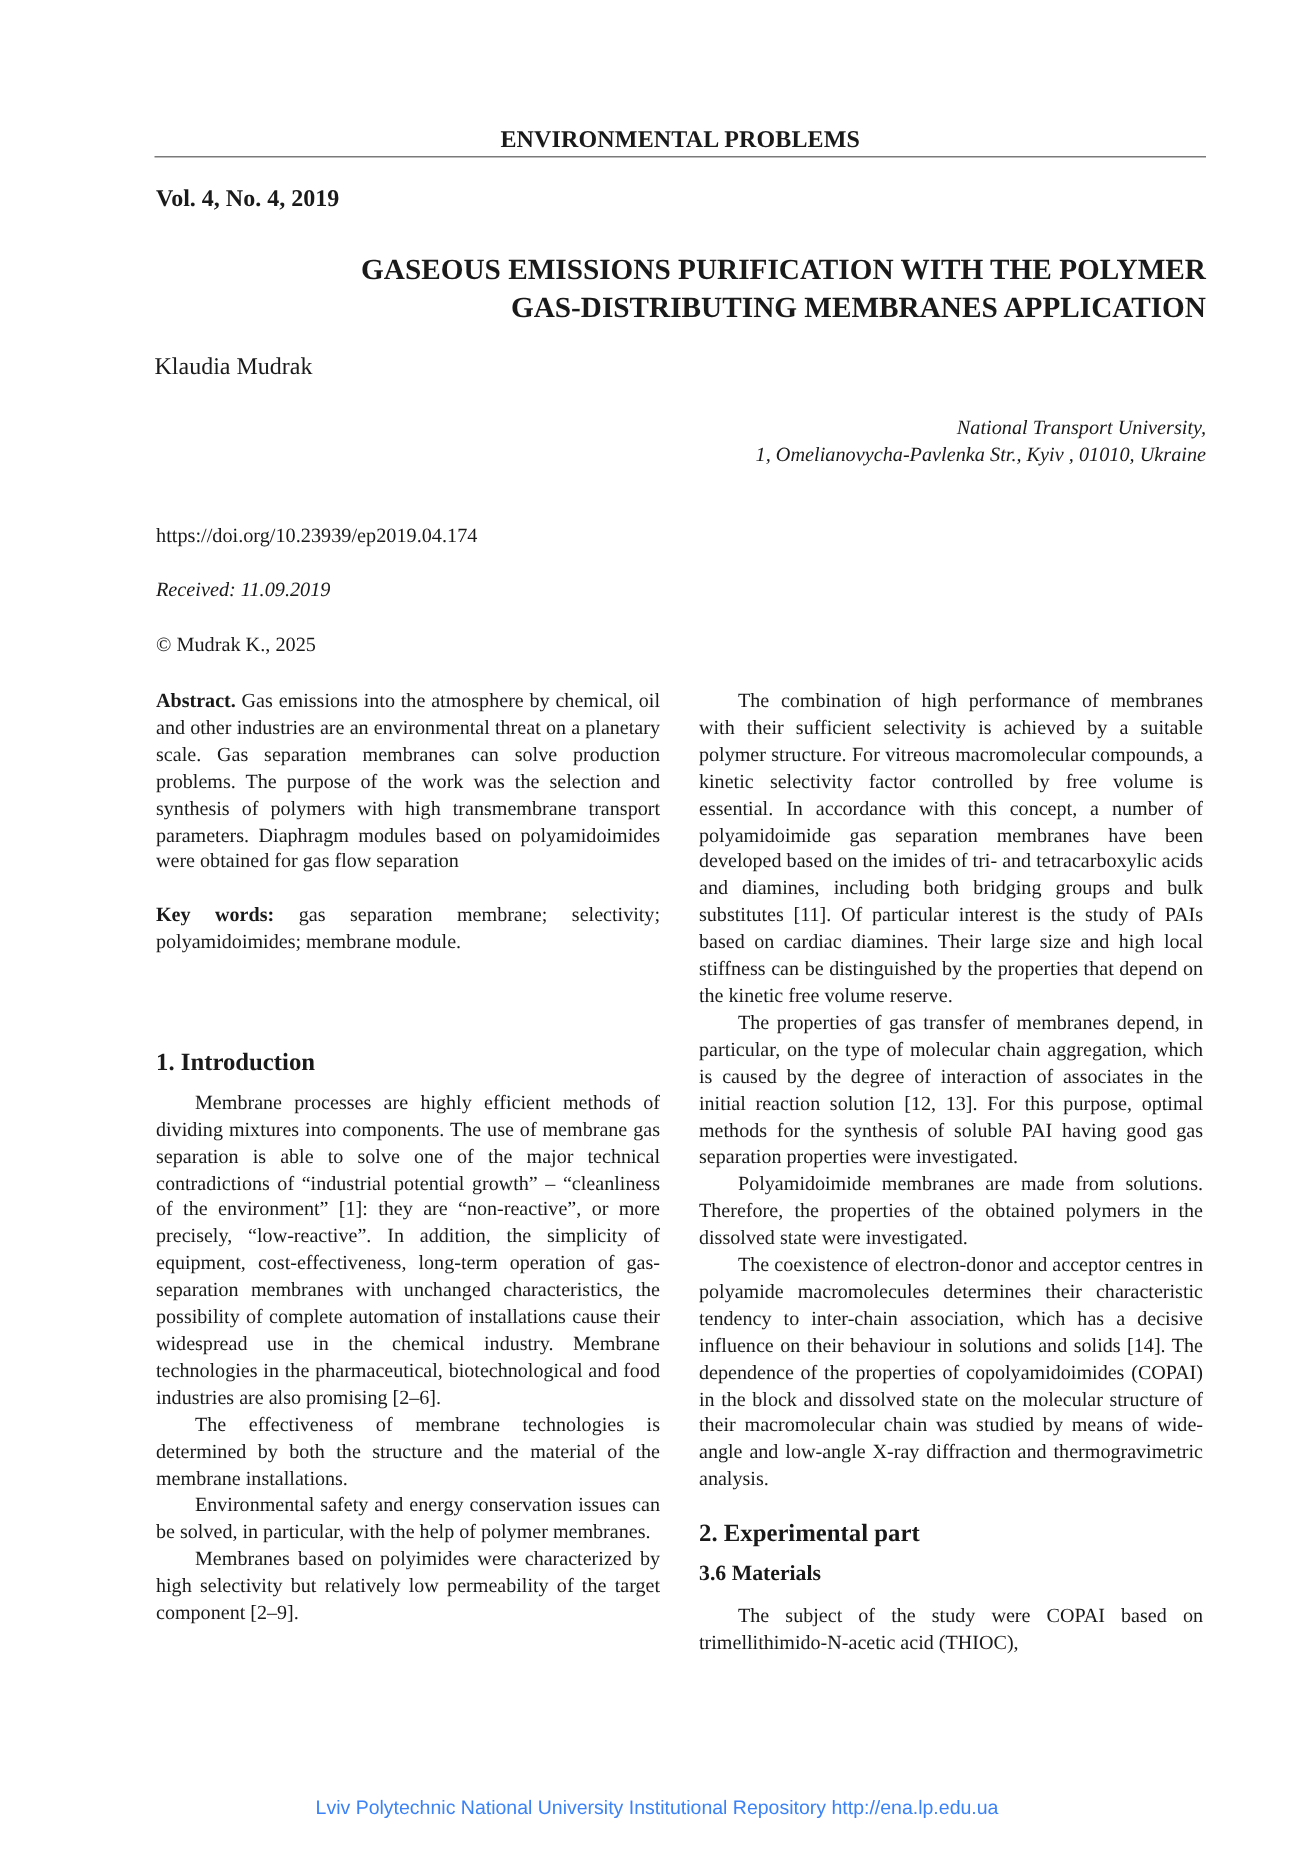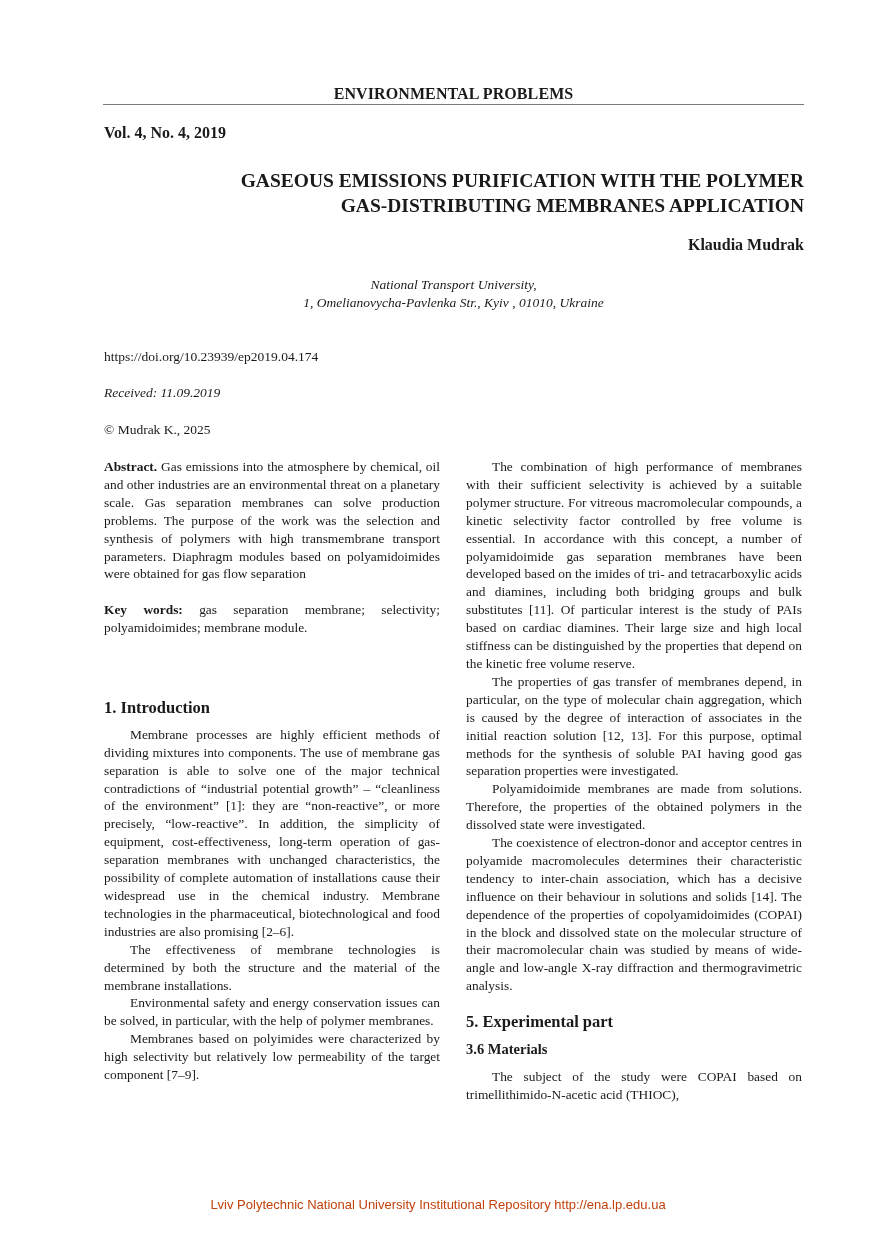--- a/index.html
+++ b/index.html
@@ -4,39 +4,39 @@
 <style>
   html, body { margin: 0; padding: 0; background: #ffffff; }
   body { width: 876px; height: 1240px; position: relative; overflow: hidden;
          font-family: "Liberation Serif", "DejaVu Serif", serif; color: #1a1a1a; }
   .journal-header { position: absolute; left: 103px; top: 85px; width: 701px; text-align: center;
          font-weight: bold; font-size: 16px; letter-spacing: 0.1px; }
   .rule { position: absolute; left: 103px; top: 104px; width: 701px; height: 1px; background: #7a7a7a; }
   .vol { position: absolute; left: 104px; top: 124px; font-weight: bold; font-size: 16px; }
   .title { position: absolute; left: 103px; top: 168px; width: 701px; text-align: right;
          font-weight: bold; font-size: 19.5px; line-height: 25px; }
-  .author { position: absolute; left: 103px; top: 236px; width: 701px; text-align: right;
-         font-weight: bold; font-size: 16px; }
-  .affil { position: absolute; left: 103px; top: 276px; width: 701px; text-align: center;
+  .author { position: absolute; left: 103px; top: 236px; width: 701px; text-align: left;
+         font-weight: normal; font-size: 16px; }
+  .affil { position: absolute; left: 103px; top: 276px; width: 701px; text-align: right;
          font-style: italic; font-size: 13.5px; line-height: 18px; }
   .meta { position: absolute; left: 104px; font-size: 13.5px; }
   .doi { top: 349px; }
   .received { top: 385px; font-style: italic; }
   .copyright { top: 422px; }
   .col { position: absolute; width: 336px; font-size: 13.4px; line-height: 17.9px; text-align: justify; }
   .col-left { left: 104px; top: 458px; }
   .col-right { left: 466px; top: 458px; }
   .col p { margin: 0; }
   .indent { text-indent: 26px; }
   .bold { font-weight: bold; }
   .gap { height: 17.9px; }
   .section-h { font-weight: bold; font-size: 16.5px; margin: 0; }
   .subsection-h { font-weight: bold; font-size: 14.5px; margin: 0; }
   .footer { position: absolute; left: 0; top: 1197px; width: 876px; text-align: center;
-         font-family: "Liberation Sans", "DejaVu Sans", sans-serif; font-size: 13px; color: #c2410c; }
+         font-family: "Liberation Sans", "DejaVu Sans", sans-serif; font-size: 13px; color: #3b82f6; }
 </style>
 </head>
 <body>
 
 <div class="journal-header">ENVIRONMENTAL PROBLEMS</div>
 <div class="rule"></div>
 <div class="vol">Vol. 4, No. 4, 2019</div>
 
 <div class="title">
   <div>GASEOUS EMISSIONS PURIFICATION WITH THE POLYMER</div>
@@ -56,27 +56,27 @@
 
 <div class="col col-left">
   <p><span class="bold">Abstract.</span><span> Gas emissions into the atmosphere by chemical, oil and other industries are an environmental threat on a planetary scale. Gas separation membranes can solve production problems. The purpose of the work was the selection and synthesis of polymers with high transmembrane transport parameters. Diaphragm modules based on polyamidoimides were obtained for gas flow separation</span></p>
   <div class="gap"></div>
   <p><span class="bold">Key words:</span><span> gas separation membrane; selectivity; polyamidoimides; membrane module.</span></p>
   <div class="gap"></div>
   <h2 class="section-h" style="margin-bottom:9px;margin-top:44px;">1. Introduction</h2>
   <p class="indent">Membrane processes are highly efficient methods of dividing mixtures into components. The use of membrane gas separation is able to solve one of the major technical contradictions of “industrial potential growth” – “cleanliness of the environment” [1]: they are “non-reactive”, or more precisely, “low-reactive”. In addition, the simplicity of equipment, cost-effectiveness, long-term operation of gas-separation membranes with unchanged characteristics, the possibility of complete automation of installations cause their widespread use in the chemical industry. Membrane technologies in the pharmaceutical, biotechnological and food industries are also promising [2–6].</p>
   <p class="indent">The effectiveness of membrane technologies is determined by both the structure and the material of the membrane installations.</p>
   <p class="indent">Environmental safety and energy conservation issues can be solved, in particular, with the help of polymer membranes.</p>
-  <p class="indent">Membranes based on polyimides were characterized by high selectivity but relatively low permeability of the target component [7–9].</p>
+  <p class="indent">Membranes based on polyimides were characterized by high selectivity but relatively low permeability of the target component [2–9].</p>
 </div>
 
 <div class="col col-right">
   <p class="indent">The combination of high performance of membranes with their sufficient selectivity is achieved by a suitable polymer structure. For vitreous macromolecular compounds, a kinetic selectivity factor controlled by free volume is essential. In accordance with this concept, a number of polyamidoimide gas separation membranes have been developed based on the imides of tri- and tetracarboxylic acids and diamines, including both bridging groups and bulk substitutes [11]. Of particular interest is the study of PAIs based on cardiac diamines. Their large size and high local stiffness can be distinguished by the properties that depend on the kinetic free volume reserve.</p>
   <p class="indent">The properties of gas transfer of membranes depend, in particular, on the type of molecular chain aggregation, which is caused by the degree of interaction of associates in the initial reaction solution [12, 13]. For this purpose, optimal methods for the synthesis of soluble PAI having good gas separation properties were investigated.</p>
   <p class="indent">Polyamidoimide membranes are made from solutions. Therefore, the properties of the obtained polymers in the dissolved state were investigated.</p>
   <p class="indent">The coexistence of electron-donor and acceptor centres in polyamide macromolecules determines their characteristic tendency to inter-chain association, which has a decisive influence on their behaviour in solutions and solids [14]. The dependence of the properties of copolyamidoimides (COPAI) in the block and dissolved state on the molecular structure of their macromolecular chain was studied by means of wide-angle and low-angle X-ray diffraction and thermogravimetric analysis.</p>
   <div class="gap"></div>
-  <h2 class="section-h" style="margin-bottom:10px;">5. Experimental part</h2>
+  <h2 class="section-h" style="margin-bottom:10px;">2. Experimental part</h2>
   <h3 class="subsection-h" style="margin-bottom:9px;">3.6 Materials</h3>
   <p class="indent">The subject of the study were COPAI based on trimellithimido-N-acetic acid (THIOC),</p>
 </div>
 
 <div class="footer">Lviv Polytechnic National University Institutional Repository http://ena.lp.edu.ua</div>
 
 </body></html>

